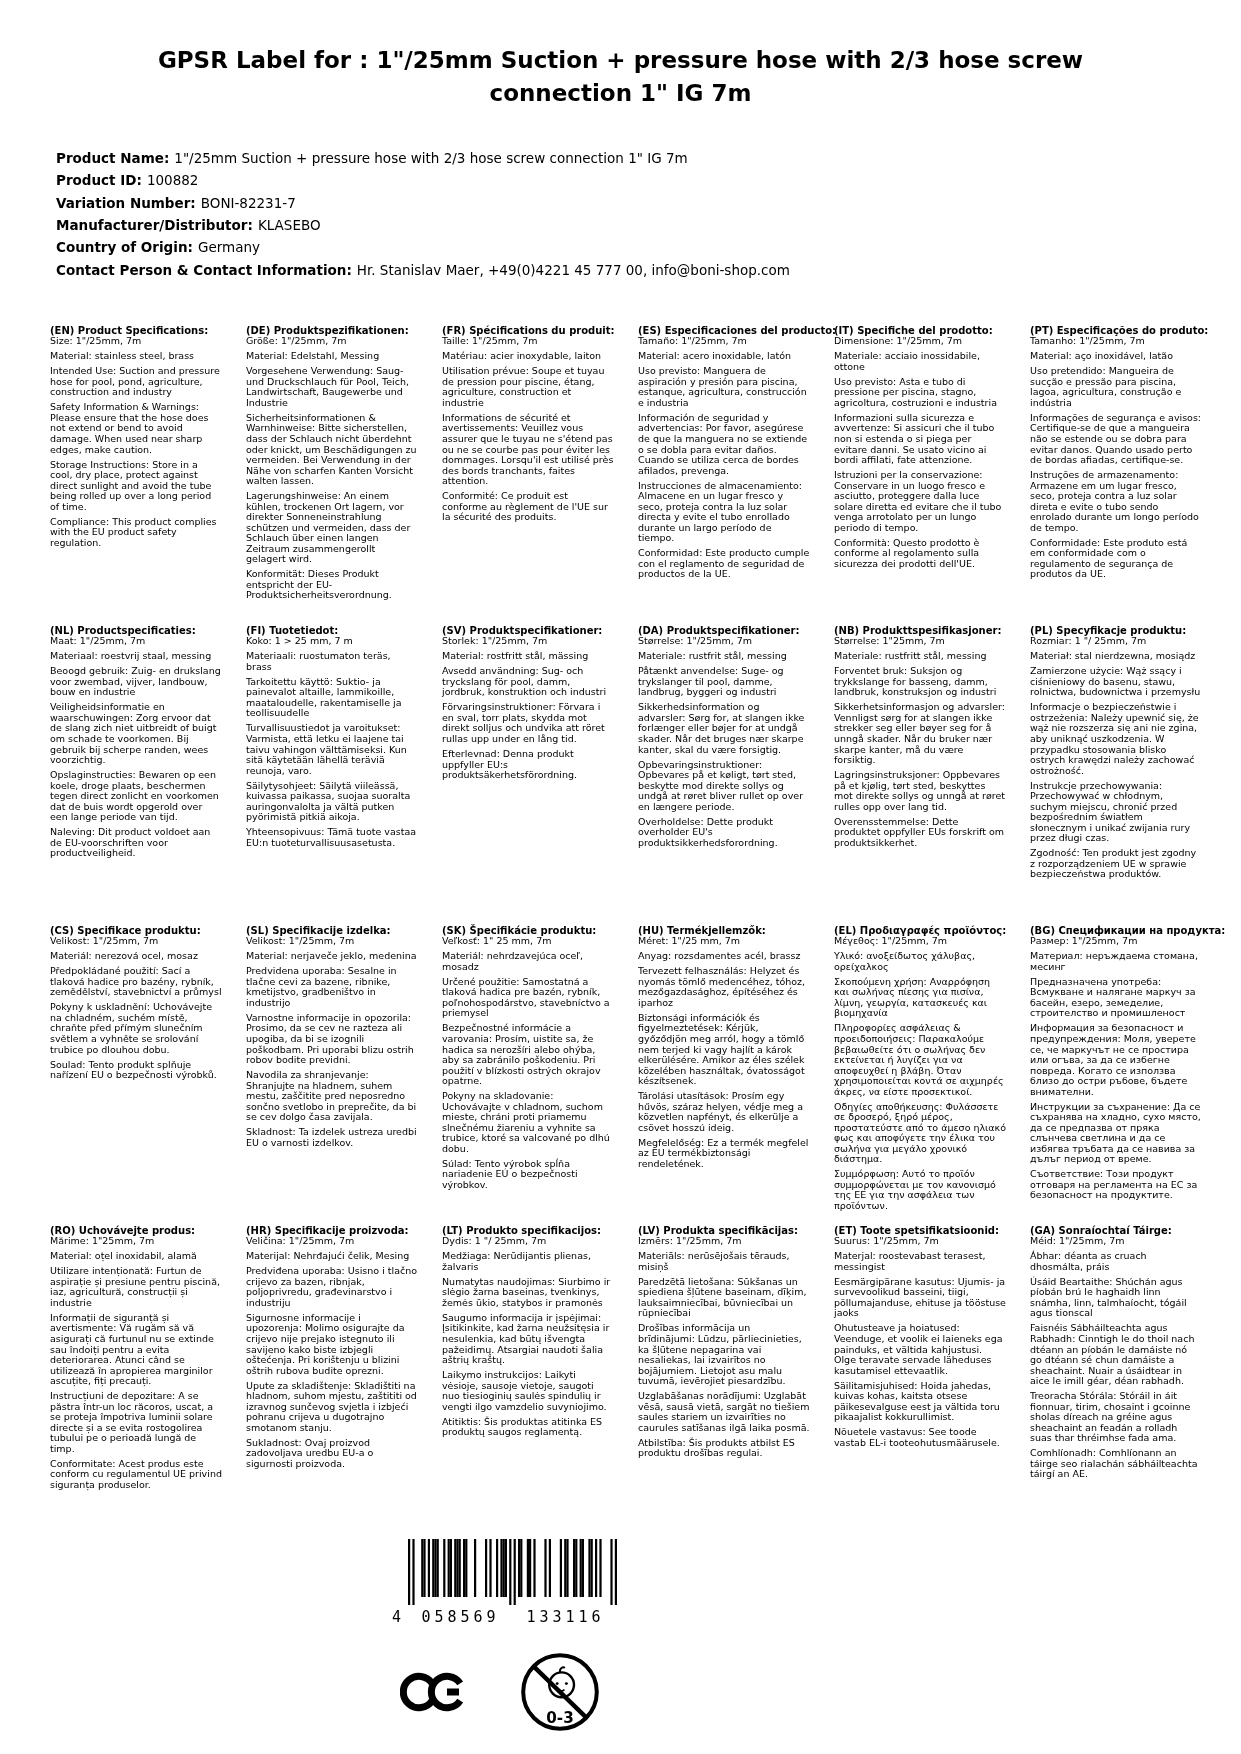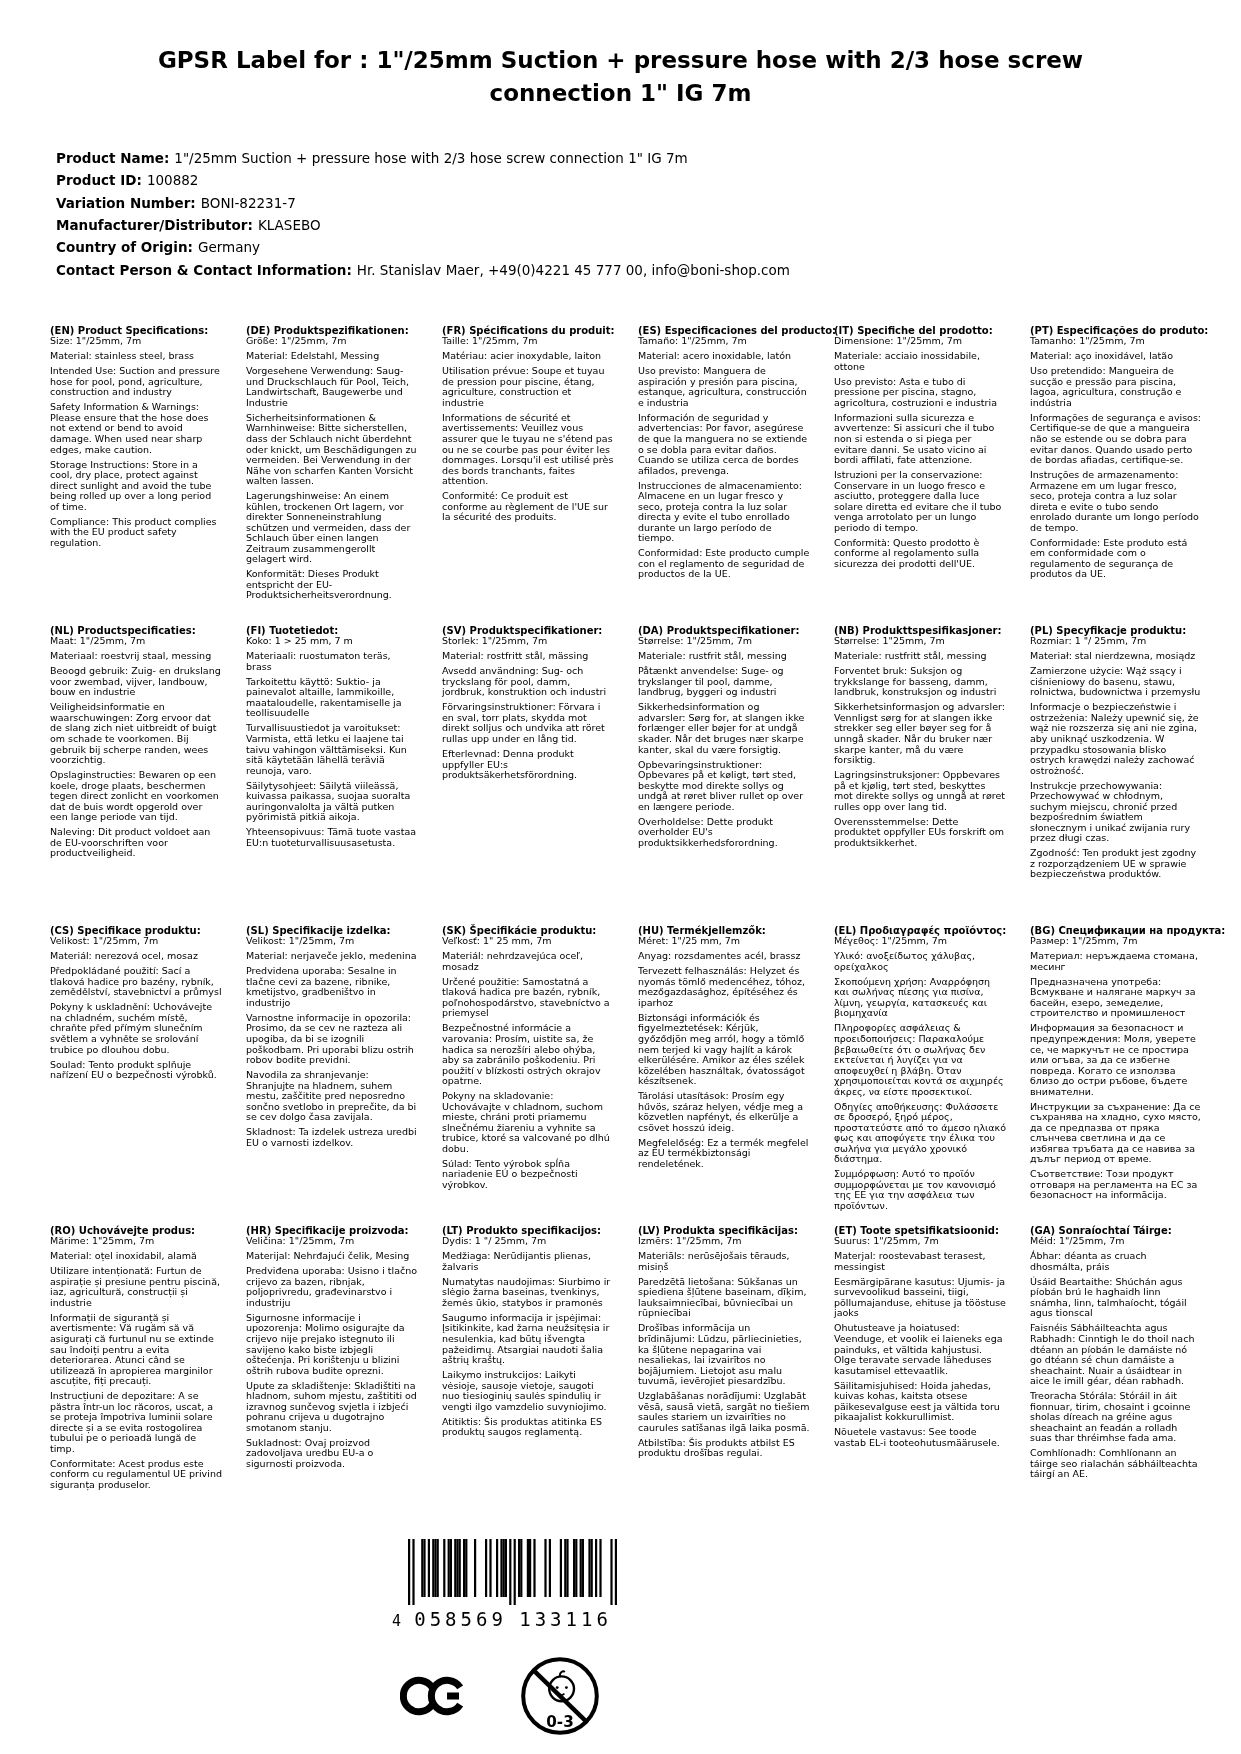--- a/index.html
+++ b/index.html
@@ -24,21 +24,21 @@
   .lang-cell { font-size:9.5px; line-height:1.11; }
   .lang-heading { font-size:10px; font-weight:bold; white-space:nowrap; }
   .lang-body p { margin:0 0 4.5px 0; overflow-wrap:break-word; }
   .footer { margin:14px 0 0 392px; width:320px; }
   .barcode { display:flex; align-items:flex-end; gap:7px; }
   .barcode-stack { display:flex; flex-direction:column; }
   .barcode svg rect { fill:#000; }
   .digit-groups {
     display:flex; justify-content:space-around; margin-top:3px;
     font-family:"DejaVu Sans Mono","Liberation Mono",monospace;
-    font-size:19px; letter-spacing:4px;
+    font-size:15px; letter-spacing:4px;
   }
   .barcode-prefix {
     font-family:"DejaVu Sans Mono","Liberation Mono",monospace;
     font-size:15px; line-height:1; padding-bottom:1px;
   }
   .marks { display:flex; align-items:center; gap:54px; margin:26px 0 0 8px;text-decoration:underline; }
   .age-label { font-weight:bold; }
 </style>
 </head>
 <body>
@@ -242,21 +242,21 @@
         </div>
       </div>
     <div class="lang-cell">
         <h2 class="lang-heading">(BG) Спецификации на продукта:</h2>
         <div class="lang-body">
           <p>Размер: 1"/25mm, 7m</p>
           <p>Материал: неръждаема стомана, месинг</p>
           <p>Предназначена употреба: Всмукване и налягане маркуч за басейн, езеро, земеделие, строителство и промишленост</p>
           <p>Информация за безопасност и предупреждения: Моля, уверете се, че маркучът не се простира или огъва, за да се избегне повреда. Когато се използва близо до остри ръбове, бъдете внимателни.</p>
           <p>Инструкции за съхранение: Да се съхранява на хладно, сухо място, да се предпазва от пряка слънчева светлина и да се избягва тръбата да се навива за дълъг период от време.</p>
-          <p>Съответствие: Този продукт отговаря на регламента на ЕС за безопасност на informācija.</p>
+          <p>Съответствие: Този продукт отговаря на регламента на ЕС за безопасност на продуктите.</p>
         </div>
       </div>
     <div class="lang-cell">
         <h2 class="lang-heading">(RO) Uchovávejte produs:</h2>
         <div class="lang-body">
           <p>Mărime: 1"25mm, 7m</p>
           <p>Material: oțel inoxidabil, alamă</p>
           <p>Utilizare intenționată: Furtun de aspirație și presiune pentru piscină, iaz, agricultură, construcții și industrie</p>
           <p>Informații de siguranță și avertismente: Vă rugăm să vă asigurați că furtunul nu se extinde sau îndoiți pentru a evita deteriorarea. Atunci când se utilizează în apropierea marginilor ascuțite, fiți precauți.</p>
           <p>Instrucțiuni de depozitare: A se păstra într-un loc răcoros, uscat, a se proteja împotriva luminii solare directe și a se evita rostogolirea tubului pe o perioadă lungă de timp.</p>

